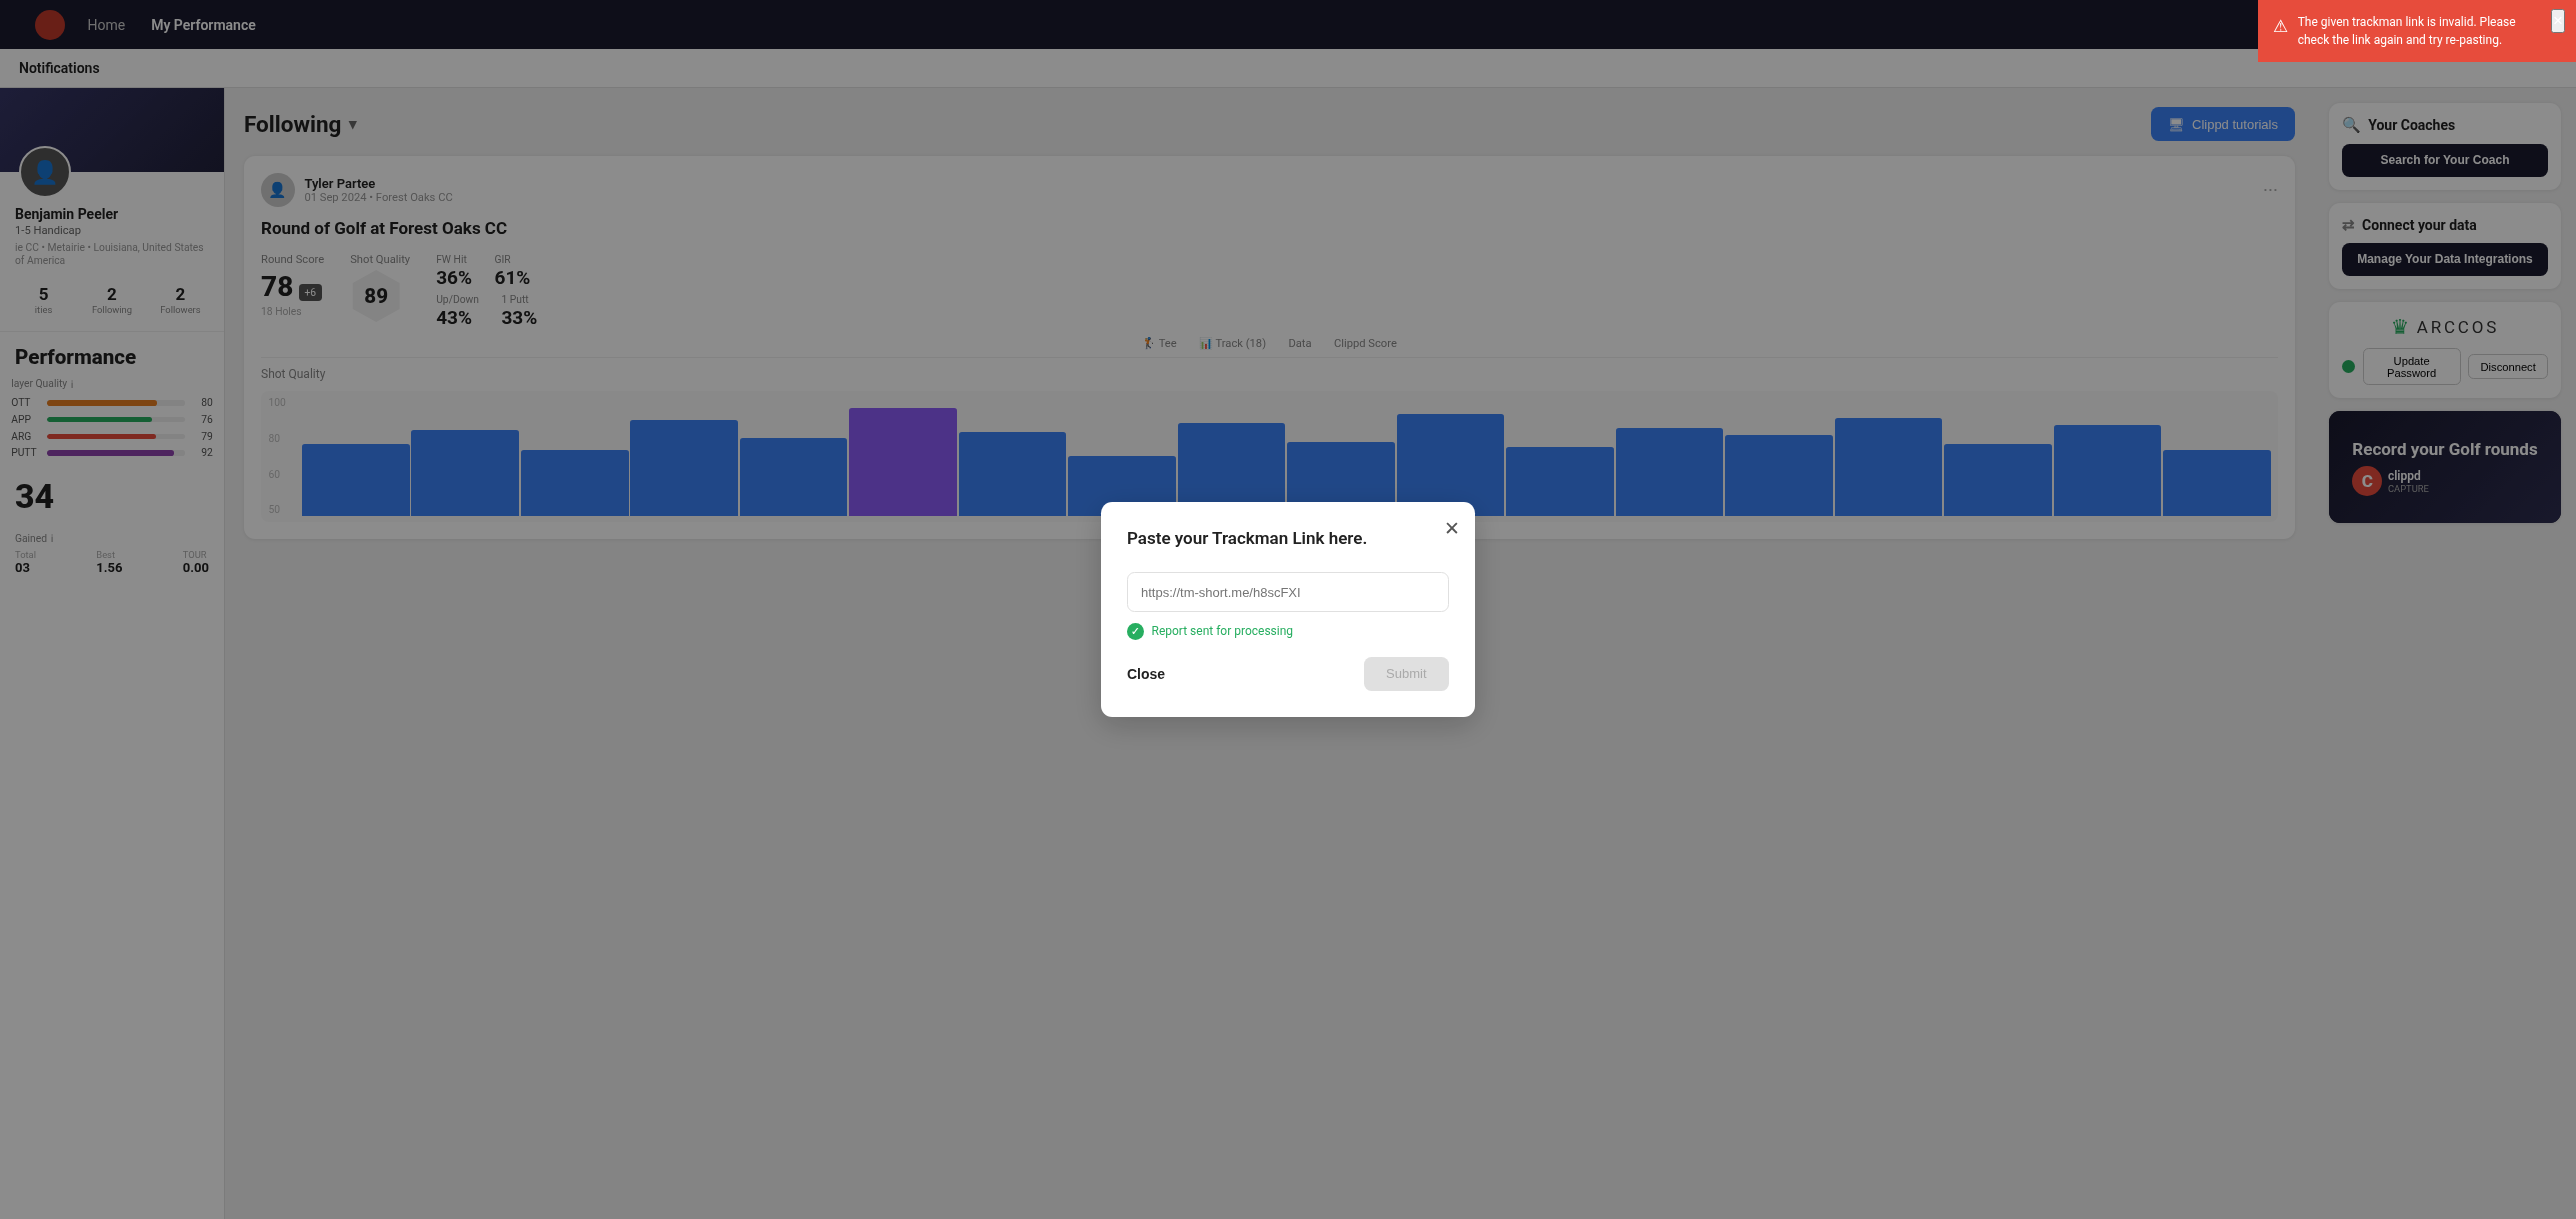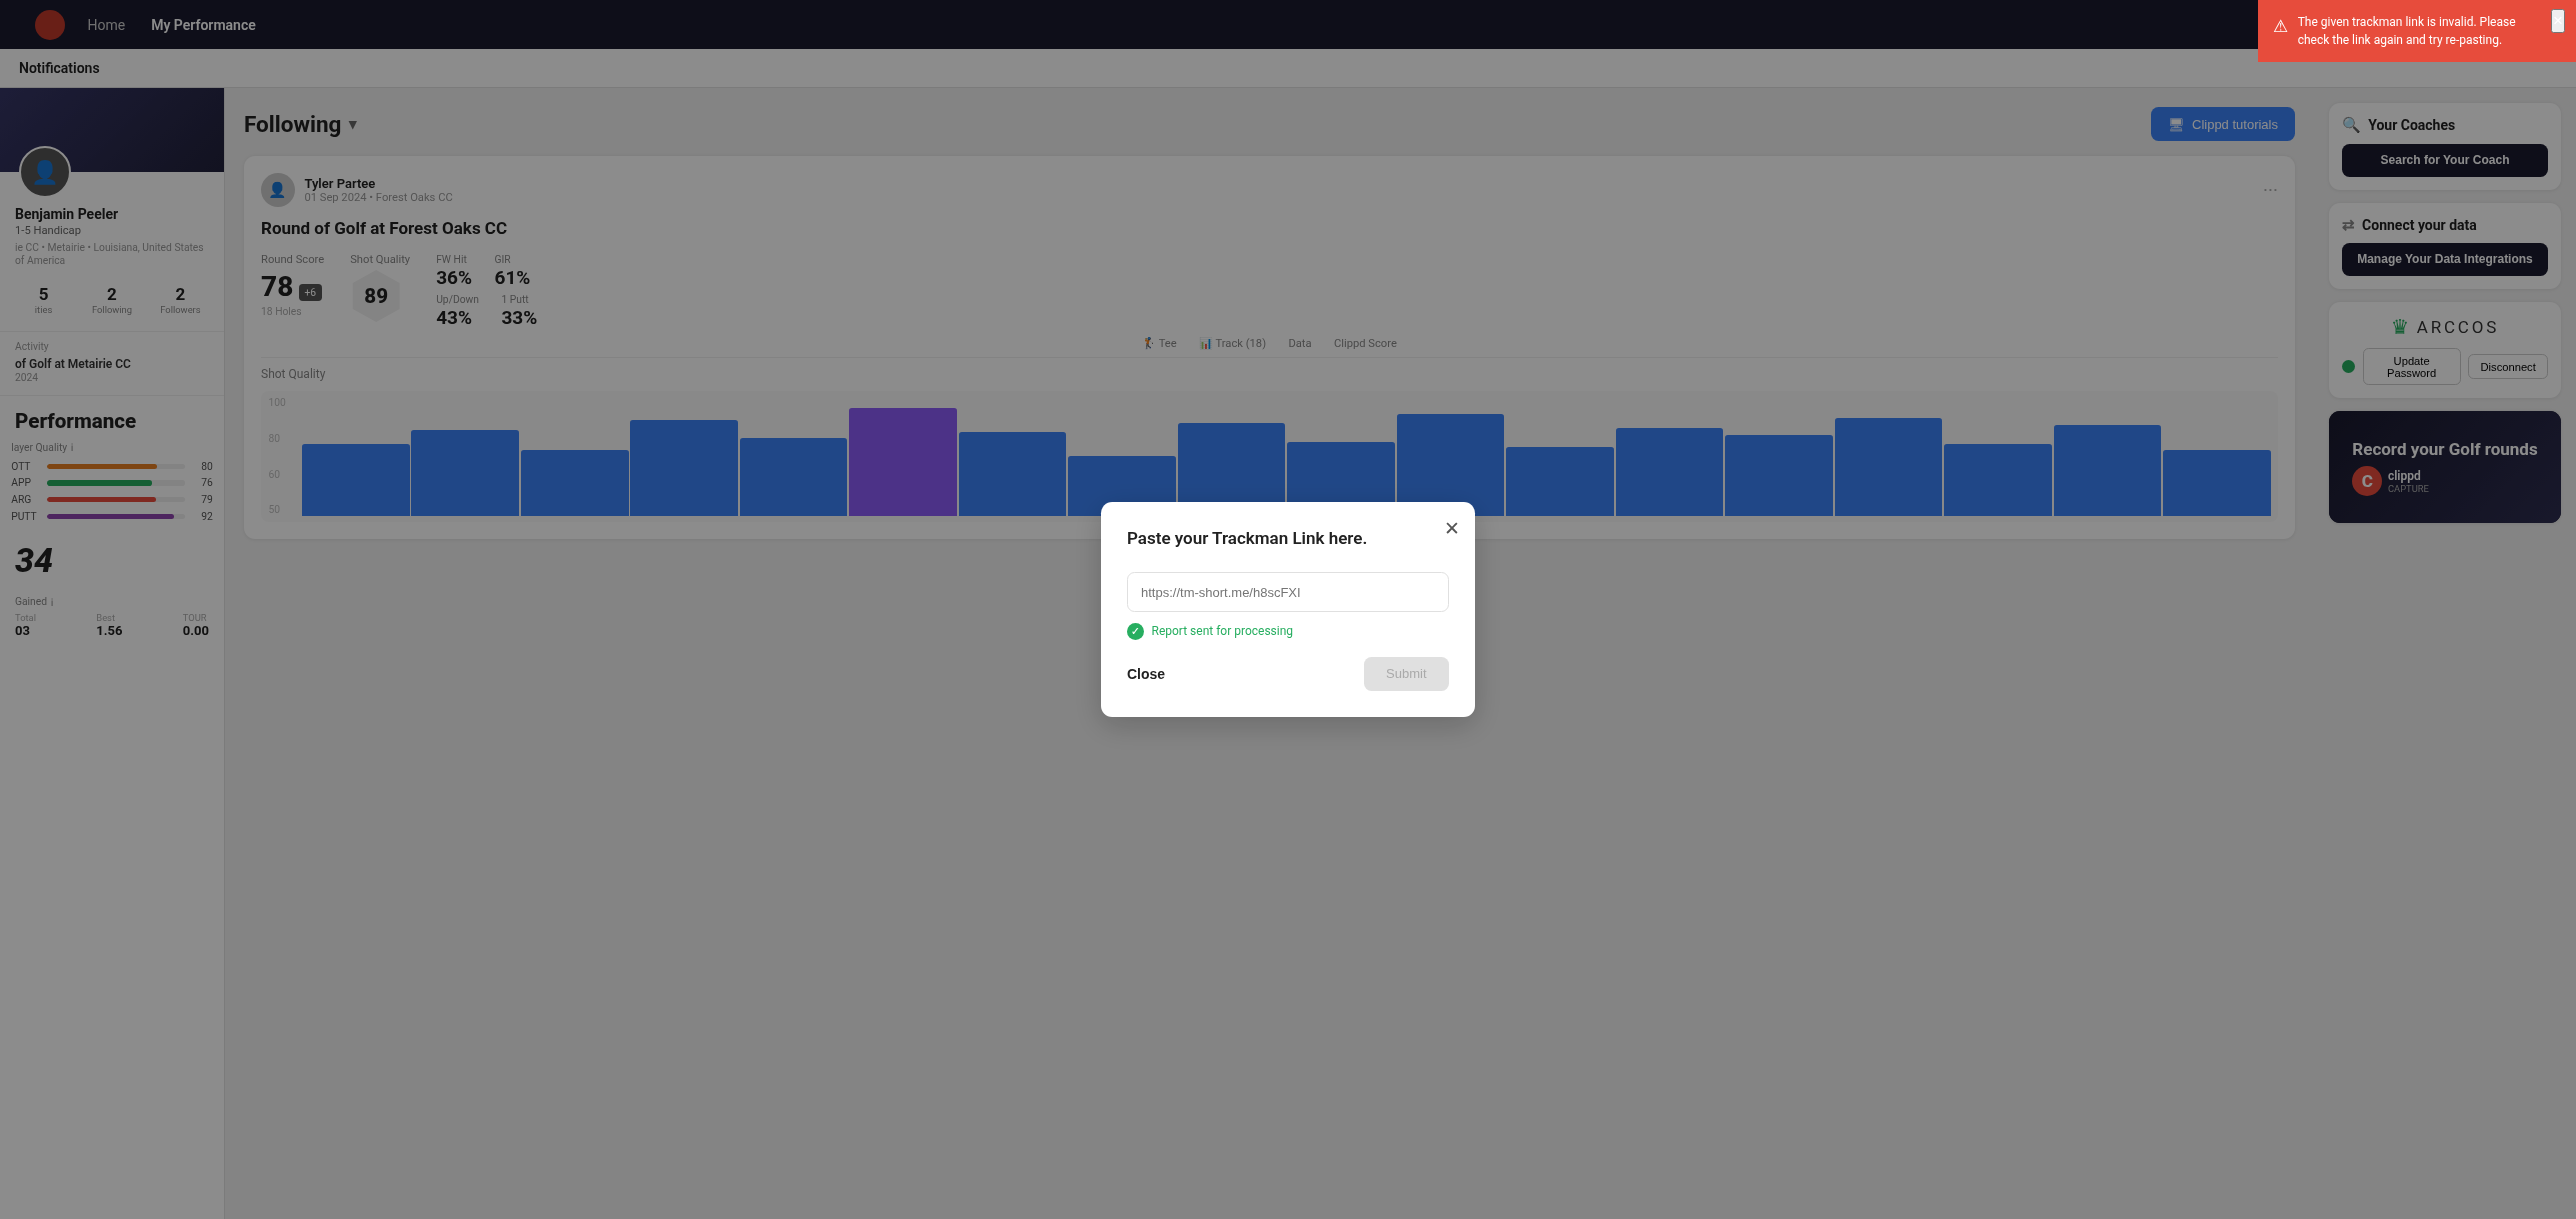--- a/index.html
+++ b/index.html
@@ -501,25 +501,20 @@
       </div>
       <div class="sidebar-stat">
         <div class="sidebar-stat-num">2</div>
         <div class="sidebar-stat-label">Following</div>
       </div>
       <div class="sidebar-stat">
         <div class="sidebar-stat-num">2</div>
         <div class="sidebar-stat-label">Followers</div>
       </div>
     </div>
-    <div class="sidebar-activity">
-      <div class="sidebar-activity-title">Activity</div>
-      <div class="sidebar-activity-name">of Golf at Metairie CC</div>
-      <div class="sidebar-activity-date">2024</div>
-    </div>
     <div class="sidebar-perf-label">Performance</div>
     <div class="sidebar-player-quality">
       <div class="sidebar-pq-label">
         <span>layer Quality</span>
         <span style="cursor:pointer;">ℹ</span>
       </div>
       <div class="sidebar-pq-row">
         <span class="sidebar-pq-name">OTT</span>
         <div class="sidebar-pq-bar-wrap">
           <div class="sidebar-pq-bar bar-orange" style="width:80%"></div>
@@ -541,21 +536,21 @@
         <span class="sidebar-pq-val">79</span>
       </div>
       <div class="sidebar-pq-row">
         <span class="sidebar-pq-name">PUTT</span>
         <div class="sidebar-pq-bar-wrap">
           <div class="sidebar-pq-bar bar-purple" style="width:92%"></div>
         </div>
         <span class="sidebar-pq-val">92</span>
       </div>
     </div>
-    <div style="display:flex; align-items:center; gap:11.2px; padding: 3.7px 15px 7.5px; font-style: italic;">
+    <div style="display:flex; align-items:center; gap:11.2px; padding: 3.7px 15px 7.5px;">
       <div class="sidebar-big-num" style="padding:0;">34</div>
     </div>
     <div class="sidebar-gained">
       <div class="sidebar-gained-label">
         <span>Gained</span>
         <span style="cursor:pointer;">ℹ</span>
       </div>
       <div class="sidebar-gained-row">
         <div class="sidebar-gained-col">
           <div class="sidebar-gained-col-label">Total</div>

